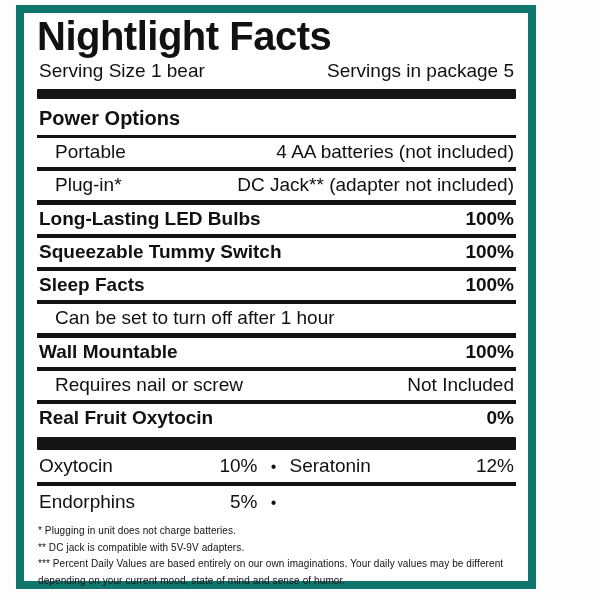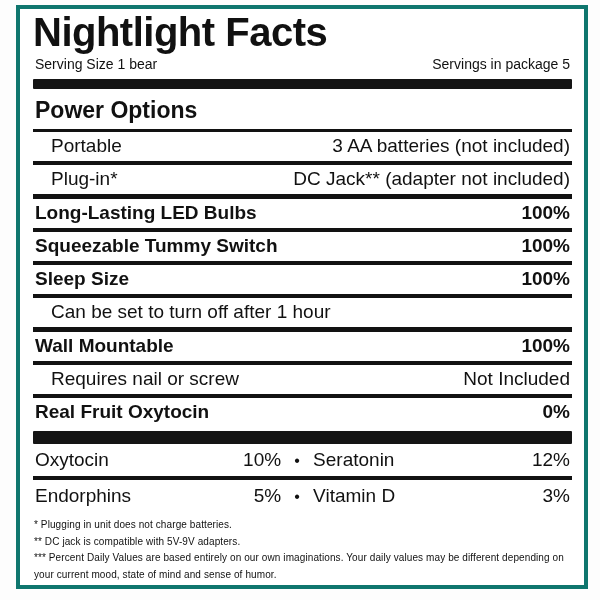--- a/index.html
+++ b/index.html
@@ -1,33 +1,33 @@
 <!DOCTYPE html>
 <html><head>
 <meta charset="utf-8">
 <style>
   * { margin:0; padding:0; box-sizing:border-box; }
   html,body { width:600px; height:600px; background:#fdfdfd; overflow:hidden;
               font-family:"Liberation Sans","DejaVu Sans",sans-serif; color:#111; }
   .stage { position:relative; width:600px; height:600px; background:#fdfdfd; }
-  .label { position:absolute; left:16px; top:5px; width:572px; height:584px;
-           background:#fff; border:4px solid #0f766e; padding:1px 12px 2px 13px; }
+  .label { position:absolute; left:16px; top:5px; width:520px; height:584px;
+           background:#fff; border:8px solid #0f766e; padding:1px 12px 2px 13px; }
 
   .title { font-size:40px; font-weight:bold; letter-spacing:-0.5px; line-height:1.08;
            margin-top:1px; white-space:nowrap; }
   .serving-row { display:flex; justify-content:space-between; align-items:baseline;
-                 font-size:14px; padding:2px 2px 7px 2px; }
+                 font-size:19px; padding:2px 2px 7px 2px; }
 
   .bar  { height:10px; background:#151515; border-radius:1px; }
   .bar2 { height:13px; background:#151515; margin-top:4px; border-radius:1px; }
   .rule { height:4px; background:#121212; }
   .rule.thin { height:3px; }
   .rule.thick { height:5px; }
 
-  .hrow { font-size:23px; font-weight:bold; padding:8px 0 5px 2px; }
+  .hrow { font-size:20px; font-weight:bold; padding:8px 0 5px 2px; }
   .row  { display:flex; justify-content:space-between; align-items:flex-start;
           font-size:19px; padding:3px 2px 4px 2px; }
   .row.bold { font-weight:bold;gap:46px; }
   .indent { padding-left:16px; }
   .val { text-align:right; white-space:nowrap; }
 
   .vrow { display:flex; align-items:baseline; font-size:19px; padding:5px 2px; }
   .vcell { display:flex; justify-content:space-between; align-items:flex-start; flex:1 1 0; }
   .vcell.left { flex:0 0 46%; }
   .vbullet { width:32px; text-align:center; font-size:16px; }
@@ -48,21 +48,21 @@
       <span>Servings in package 5</span>
     </div>
 
     <div class="bar"></div>
 
     <div class="hrow">Power Options</div>
     <div class="rule thin"></div>
 
     <div class="row">
       <span class="indent">Portable</span>
-      <span class="val">3 AA batteries (not included)</span>
+      <span class="val">4 AA batteries (not included)</span>
     </div>
     <div class="rule"></div>
 
     <div class="row">
       <span class="indent">Plug-in*</span>
       <span class="val">DC Jack** (adapter not included)</span>
     </div>
     <div class="rule thick"></div>
 
     <div class="row bold">
@@ -71,21 +71,21 @@
     </div>
     <div class="rule"></div>
 
     <div class="row bold">
       <span>Squeezable Tummy Switch</span>
       <span class="val">100%</span>
     </div>
     <div class="rule"></div>
 
     <div class="row bold">
-      <span>Sleep Size</span>
+      <span>Sleep Facts</span>
       <span class="val">100%</span>
     </div>
     <div class="rule"></div>
 
     <div class="row">
       <span class="indent">Can be set to turn off after 1 hour</span>
     </div>
     <div class="rule thick"></div>
 
     <div class="row bold">
@@ -119,24 +119,20 @@
       </div>
     </div>
     <div class="rule"></div>
 
     <div class="vrow">
       <div class="vcell left">
         <span>Endorphins</span>
         <span class="val">5%</span>
       </div>
       <span class="vbullet">•</span>
-      <div class="vcell">
-        <span>Vitamin D</span>
-        <span class="val">3%</span>
-      </div>
     </div>
 
     <div class="footnotes">
       <div>* Plugging in unit does not charge batteries.</div>
       <div>** DC jack is compatible with 5V-9V adapters.</div>
       <div>*** Percent Daily Values are based entirely on our own imaginations. Your daily values may be different depending on your current mood, state of mind and sense of humor.</div>
     </div>
 
   </div>
 </div>

